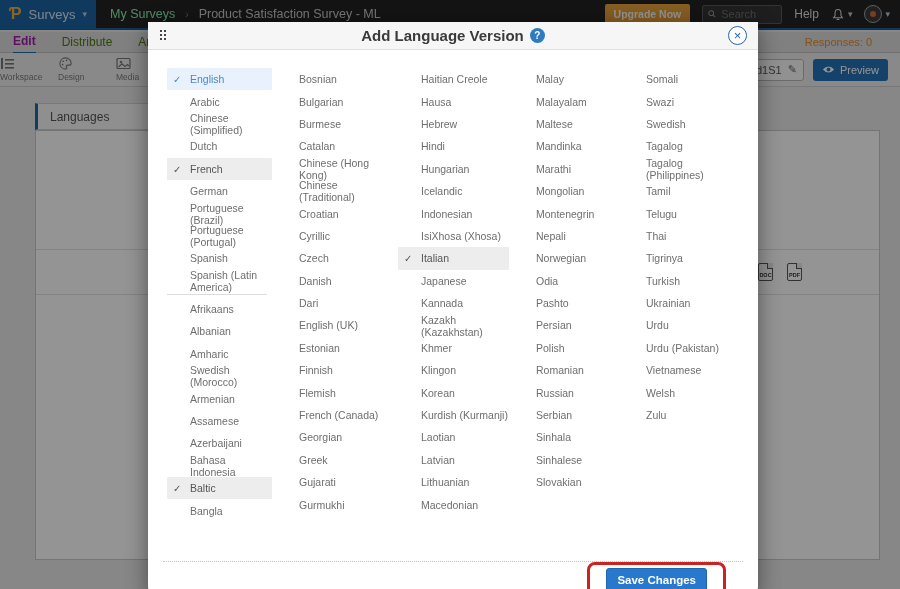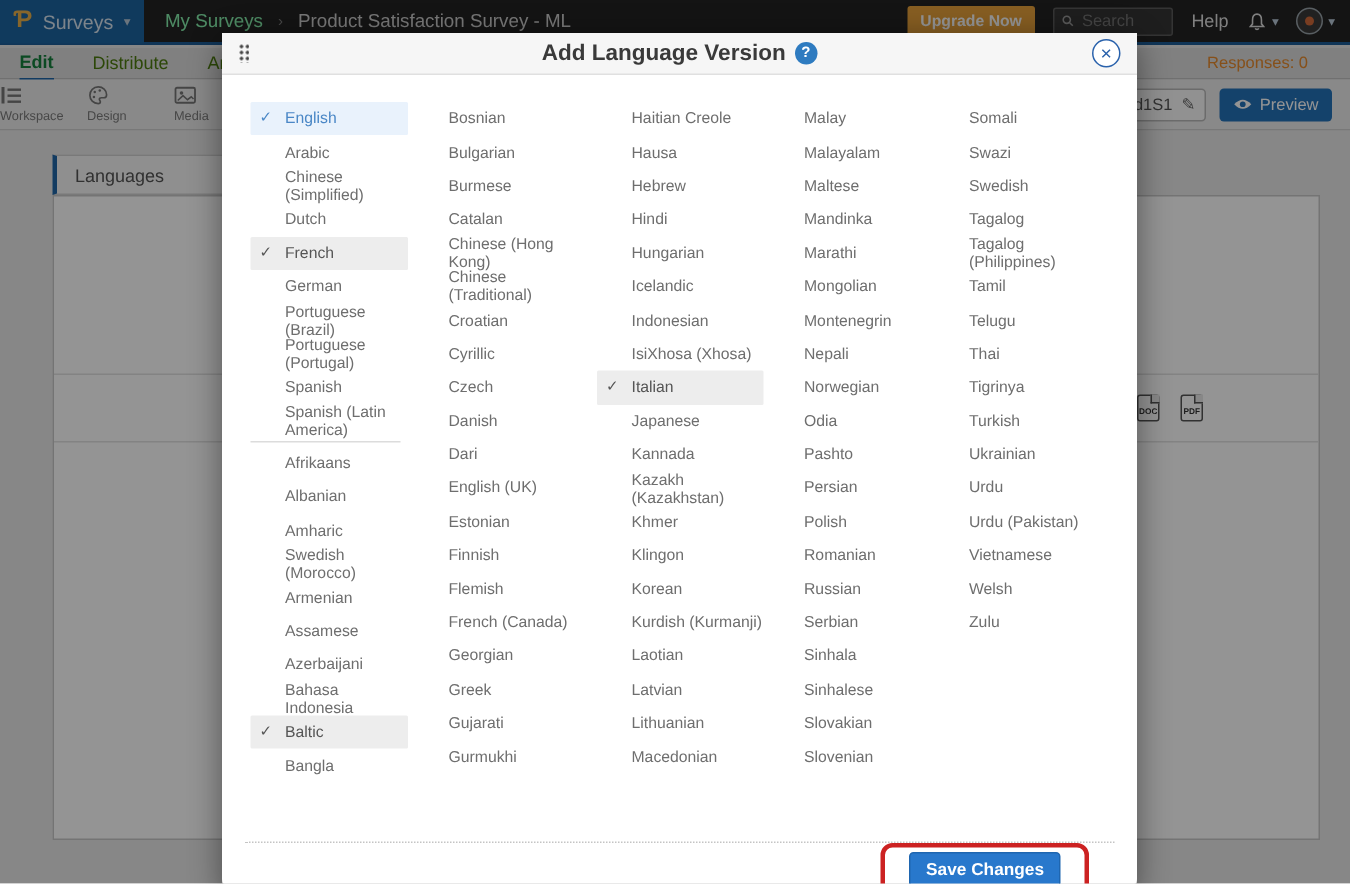--- a/index.html
+++ b/index.html
@@ -22,21 +22,21 @@
   .searchbox input { background:transparent; border:0; outline:none; width:55px; color:#bbb; font-size:11px; }
   .help-link { color:#ddd; font-size:12px; }
   .bell-wrap,.avatar-wrap { display:flex; align-items:center; gap:3px; }
   .avatar { width:18px; height:18px; border-radius:50%; border:1.5px solid #9aa4ab; background:#3a3a3a; position:relative; }
   .avatar::after { content:""; position:absolute; left:5px; top:5px; width:6px; height:6px; border-radius:50%; background:#d06a3a; }
 
   
   .tabbar { position:absolute; left:0; top:32px; width:900px; height:21px; background:#dcdcdc; border-bottom:1px solid #c2c2c2; display:flex; align-items:center; z-index:1; }
   .tab { font-size:12px; color:#4d7c0f; padding:3px 0 4px; margin-left:26px; }
   .tab:first-child { margin-left:13px; }
-  .tab.active { color:#15803d; font-weight:bold; border-bottom:2px solid #1f66a8; }
+  .tab.active { color:#a21caf; font-weight:bold; border-bottom:2px solid #1f66a8; }
   .responses { margin-left:auto; margin-right:28px; font-size:11px; color:#e78b2e; }
 
   
   .toolbar { position:absolute; left:0; top:53px; width:900px; height:34px; background:#ededed; border-bottom:1px solid #cfcfcf; display:flex; align-items:center; z-index:1; }
   .tool { width:58px; display:flex; flex-direction:column; align-items:flex-start; gap:2px; }
   .tool .tlabel { font-size:8.5px; color:#7b7b7b; }
   .tool svg { display:block; }
   .toolbar-right { margin-left:auto; display:flex; align-items:center; gap:9px; padding-right:12px; }
   .url-box { display:flex; align-items:center; height:22px; background:#fafafa; border:1px solid #b9b9b9; border-radius:3px; padding:0 6px; gap:6px; }
   .url-box .url-text { font-size:11px; color:#555; }
@@ -436,23 +436,20 @@
           </div>
           <div class="lang-item">
             <span>Sinhala</span>
           </div>
           <div class="lang-item">
             <span>Sinhalese</span>
           </div>
           <div class="lang-item">
             <span>Slovakian</span>
           </div>
-          <div class="lang-item">
-            <span>Slovenian</span>
-          </div>
         </div>
         <div class="lang-col">
           <div class="lang-item">
             <span>Somali</span>
           </div>
           <div class="lang-item">
             <span>Swazi</span>
           </div>
           <div class="lang-item">
             <span>Swedish</span>

